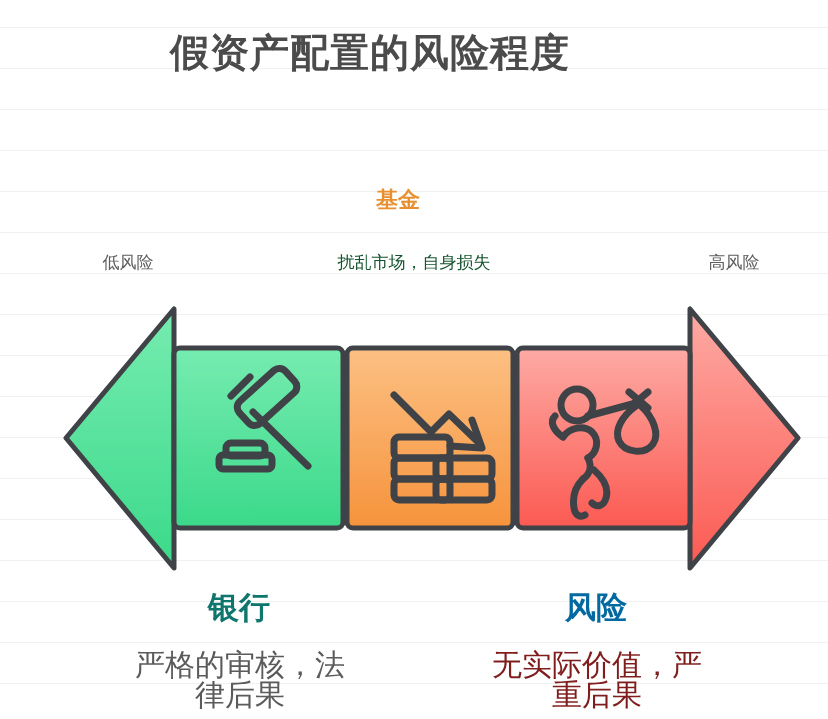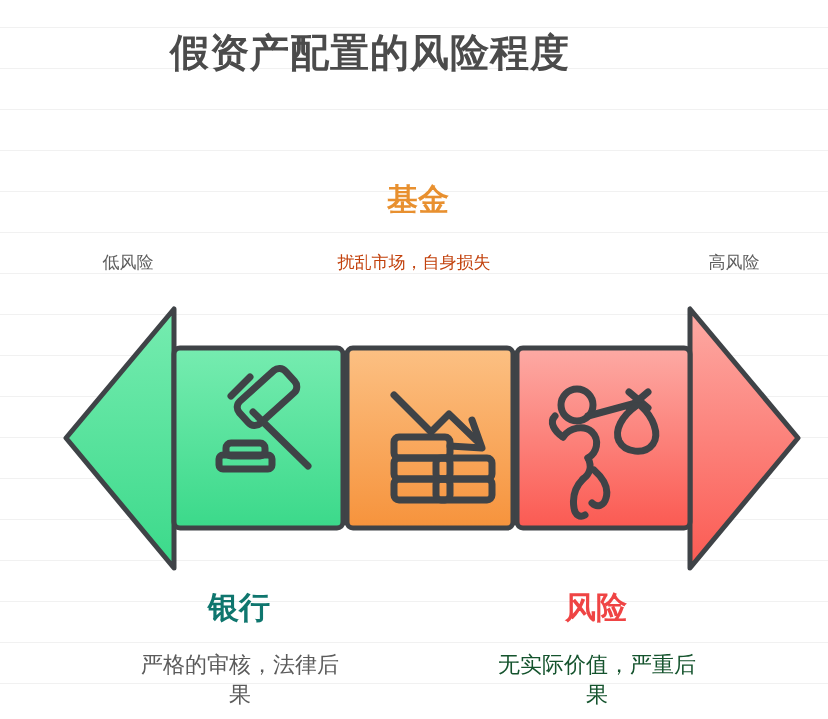--- a/index.html
+++ b/index.html
@@ -55,25 +55,25 @@
     font-weight: bold;
     color: #4b4b4b;
     letter-spacing: 1px;
     line-height: 50px;
     white-space: nowrap;
   }
 
   
   #top-center-label {
     position: absolute;
-    left: 288px;
+    left: 268px;
     top: 180px;
     width: 260px;
     text-align: center;
-    font-size: 31px;
+    font-size: 22px;
     font-weight: bold;
     line-height: 40px;
     white-space: nowrap;
   }
 
   
   .top-desc {
     position: absolute;
     top: 248px;
     font-size: 17px;
@@ -105,21 +105,21 @@
     text-align: center;
     white-space: nowrap;
   }
   #bottom-cat-bank { left: 139px; width: 200px; }
   #bottom-cat-risk { left: 496px; width: 200px; }
 
   
   .bottom-desc {
     position: absolute;
     top: 650px;
-    font-size: 22px;
+    font-size: 30px;
     color: #5b5b5b;
     line-height: 30px;
     text-align: center;
     word-break: break-all;
   }
   #bottom-desc-bank { left: 134px; width: 212px; }
   #bottom-desc-risk { left: 491px; width: 212px; }
 </style>
 </head>
 <body>
@@ -144,21 +144,21 @@
   <div class="gridline" style="top: 683px; background: rgb(241, 241, 241);"></div>
 </div>
 
 <div id="stage">
 
   <div id="page-title" style="color: rgb(75, 75, 75);">假资产配置的风险程度</div>
 
   <div id="top-center-label" style="color: rgb(232, 144, 47);">基金</div>
 
   <div class="top-desc" id="top-desc-left" style="color: rgb(91, 91, 91);">低风险</div>
-  <div class="top-desc" id="top-desc-mid" style="color: #c2410c; text-align: center;">扰乱市场，自身损失</div>
+  <div class="top-desc" id="top-desc-mid" style="color: #14532d; text-align: center;">扰乱市场，自身损失</div>
   <div class="top-desc" id="top-desc-right" style="color: rgb(91, 91, 91);">高风险</div>
 
   <svg id="arrow-graphic" viewBox="0 0 828 719">
     <defs>
       <linearGradient id="gradGreen" x1="0" y1="0" x2="0" y2="1">
         <stop offset="0%" stop-color="#76ecb0"></stop>
         <stop offset="100%" stop-color="#3bd98a"></stop>
       </linearGradient>
       <linearGradient id="gradOrange" x1="0" y1="0" x2="0" y2="1">
         <stop offset="0%" stop-color="#fcc083"></stop>
@@ -223,18 +223,18 @@
       <line x1="588" y1="416" x2="636" y2="403"></line>
 
       <line x1="629" y1="392" x2="648" y2="408"></line>
       <line x1="648" y1="392" x2="629" y2="408"></line>
 
       <path d="M 636 406 C 622 416 614 430 619 441 C 625 453 645 455 653 444 C 660 434 653 417 641 406"></path>
     </g>
   </svg>
 
   <div class="bottom-cat" id="bottom-cat-bank" style="color: #0f766e;">银行</div>
-  <div class="bottom-cat" id="bottom-cat-risk" style="color: #ef4444;">风险</div>
+  <div class="bottom-cat" id="bottom-cat-risk" style="color: #0369a1;">风险</div>
 
   <div class="bottom-desc" id="bottom-desc-bank" style="color: rgb(91, 91, 91);">严格的审核，法律后果</div>
-  <div class="bottom-desc" id="bottom-desc-risk" style="color: #14532d;">无实际价值，严重后果</div>
+  <div class="bottom-desc" id="bottom-desc-risk" style="color: #7f1d1d;">无实际价值，严重后果</div>
 
 </div>
 
 </body></html>

